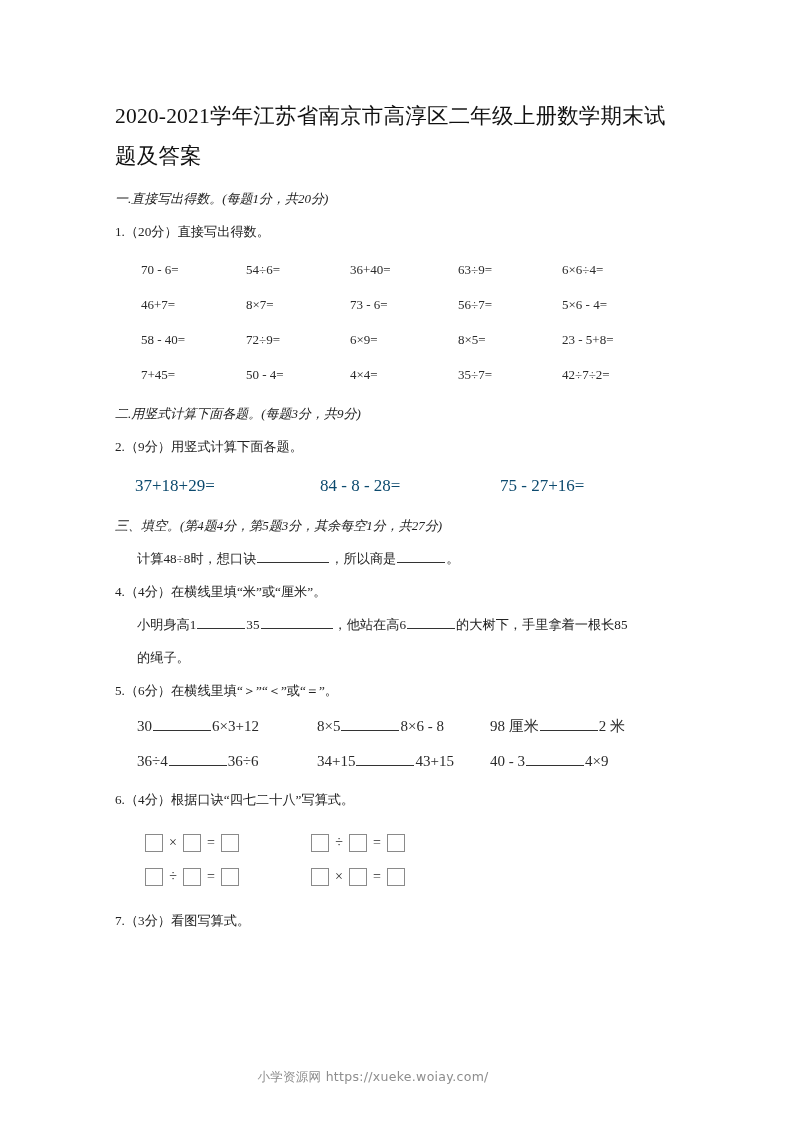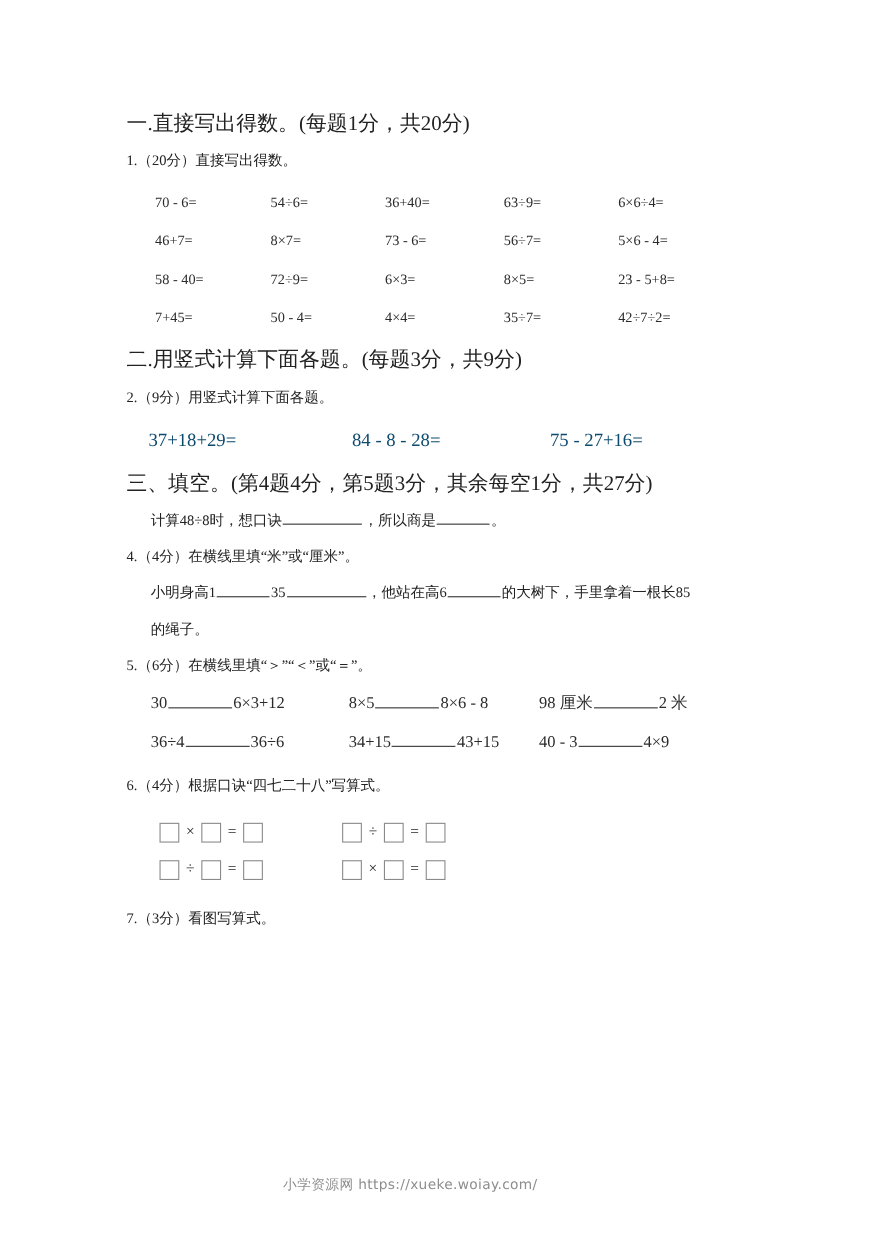--- a/index.html
+++ b/index.html
@@ -33,24 +33,25 @@
     font-size: 21.5px;
     line-height: 40px;
     letter-spacing: 0.2px;
     color: #111;
     margin: 0 0 6px 0;
     font-weight: normal;
   }
 
   
   .sec-head {
-    font-size: 19px;
+    font-size: 13px;
     line-height: 33px;
     color: #222;
     white-space: nowrap;
+    font-style: italic;
   }
   .q-line {
     font-size: 13.2px;
     line-height: 33px;
     color: #222;
     white-space: nowrap;
   }
   .q-indent {
     padding-left: 22px;
   }
@@ -155,20 +156,21 @@
     font-family: "DejaVu Sans", "Liberation Sans", sans-serif;
     letter-spacing: 0.3px;
   }
 </style>
 </head>
 <body>
 
 <div class="page">
   <div class="content">
 
+    <div class="doc-title">2020-2021学年江苏省南京市高淳区二年级上册数学期末试题及答案</div>
 
     <div class="sec-head">一.直接写出得数。(每题1分，共20分)</div>
     <div class="q-line">1.（20分）直接写出得数。</div>
 
     <div class="calc-grid">
       <div class="calc-row">
         <span class="calc-cell" style="left:26px;">70 - 6=</span>
         <span class="calc-cell" style="left:131px;">54÷6=</span>
         <span class="calc-cell" style="left:235px;">36+40=</span>
         <span class="calc-cell" style="left:343px;">63÷9=</span>
@@ -177,21 +179,21 @@
       <div class="calc-row">
         <span class="calc-cell" style="left:26px;">46+7=</span>
         <span class="calc-cell" style="left:131px;">8×7=</span>
         <span class="calc-cell" style="left:235px;">73 - 6=</span>
         <span class="calc-cell" style="left:343px;">56÷7=</span>
         <span class="calc-cell" style="left:447px;">5×6 - 4=</span>
       </div>
       <div class="calc-row">
         <span class="calc-cell" style="left:26px;">58 - 40=</span>
         <span class="calc-cell" style="left:131px;">72÷9=</span>
-        <span class="calc-cell" style="left:235px;">6×3=</span>
+        <span class="calc-cell" style="left:235px;">6×9=</span>
         <span class="calc-cell" style="left:343px;">8×5=</span>
         <span class="calc-cell" style="left:447px;">23 - 5+8=</span>
       </div>
       <div class="calc-row">
         <span class="calc-cell" style="left:26px;">7+45=</span>
         <span class="calc-cell" style="left:131px;">50 - 4=</span>
         <span class="calc-cell" style="left:235px;">4×4=</span>
         <span class="calc-cell" style="left:343px;">35÷7=</span>
         <span class="calc-cell" style="left:447px;">42÷7÷2=</span>
       </div>

